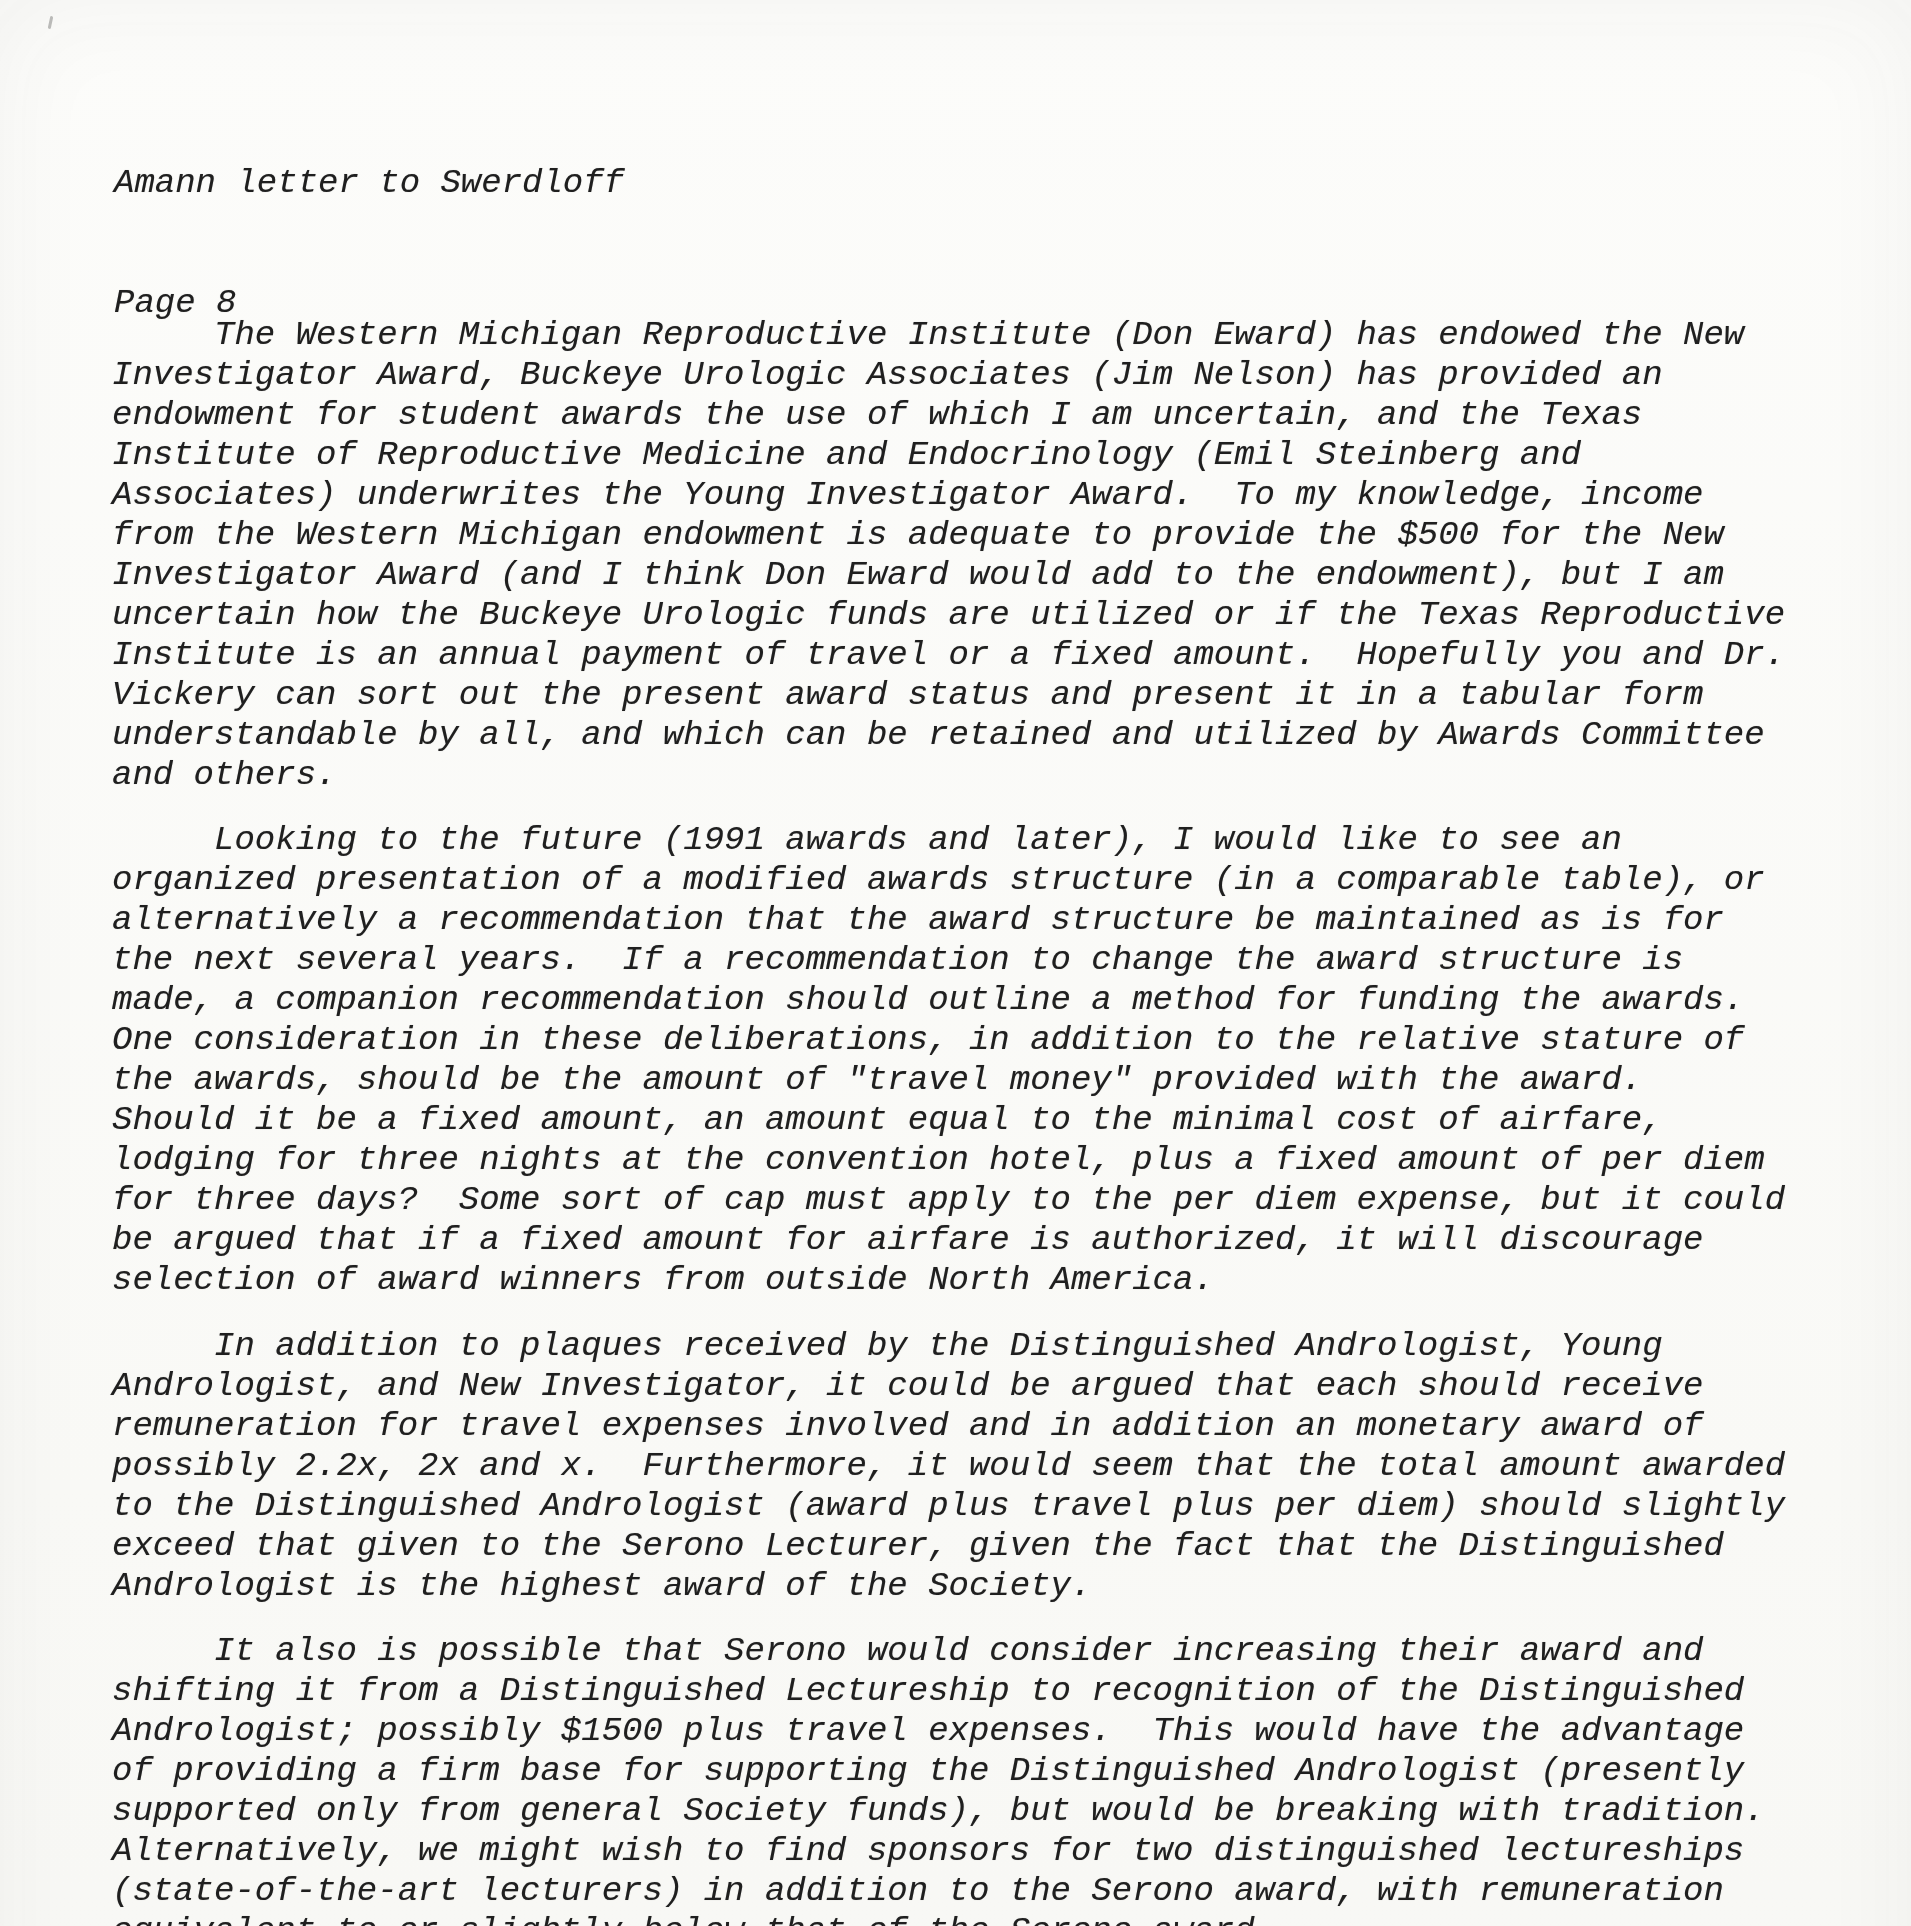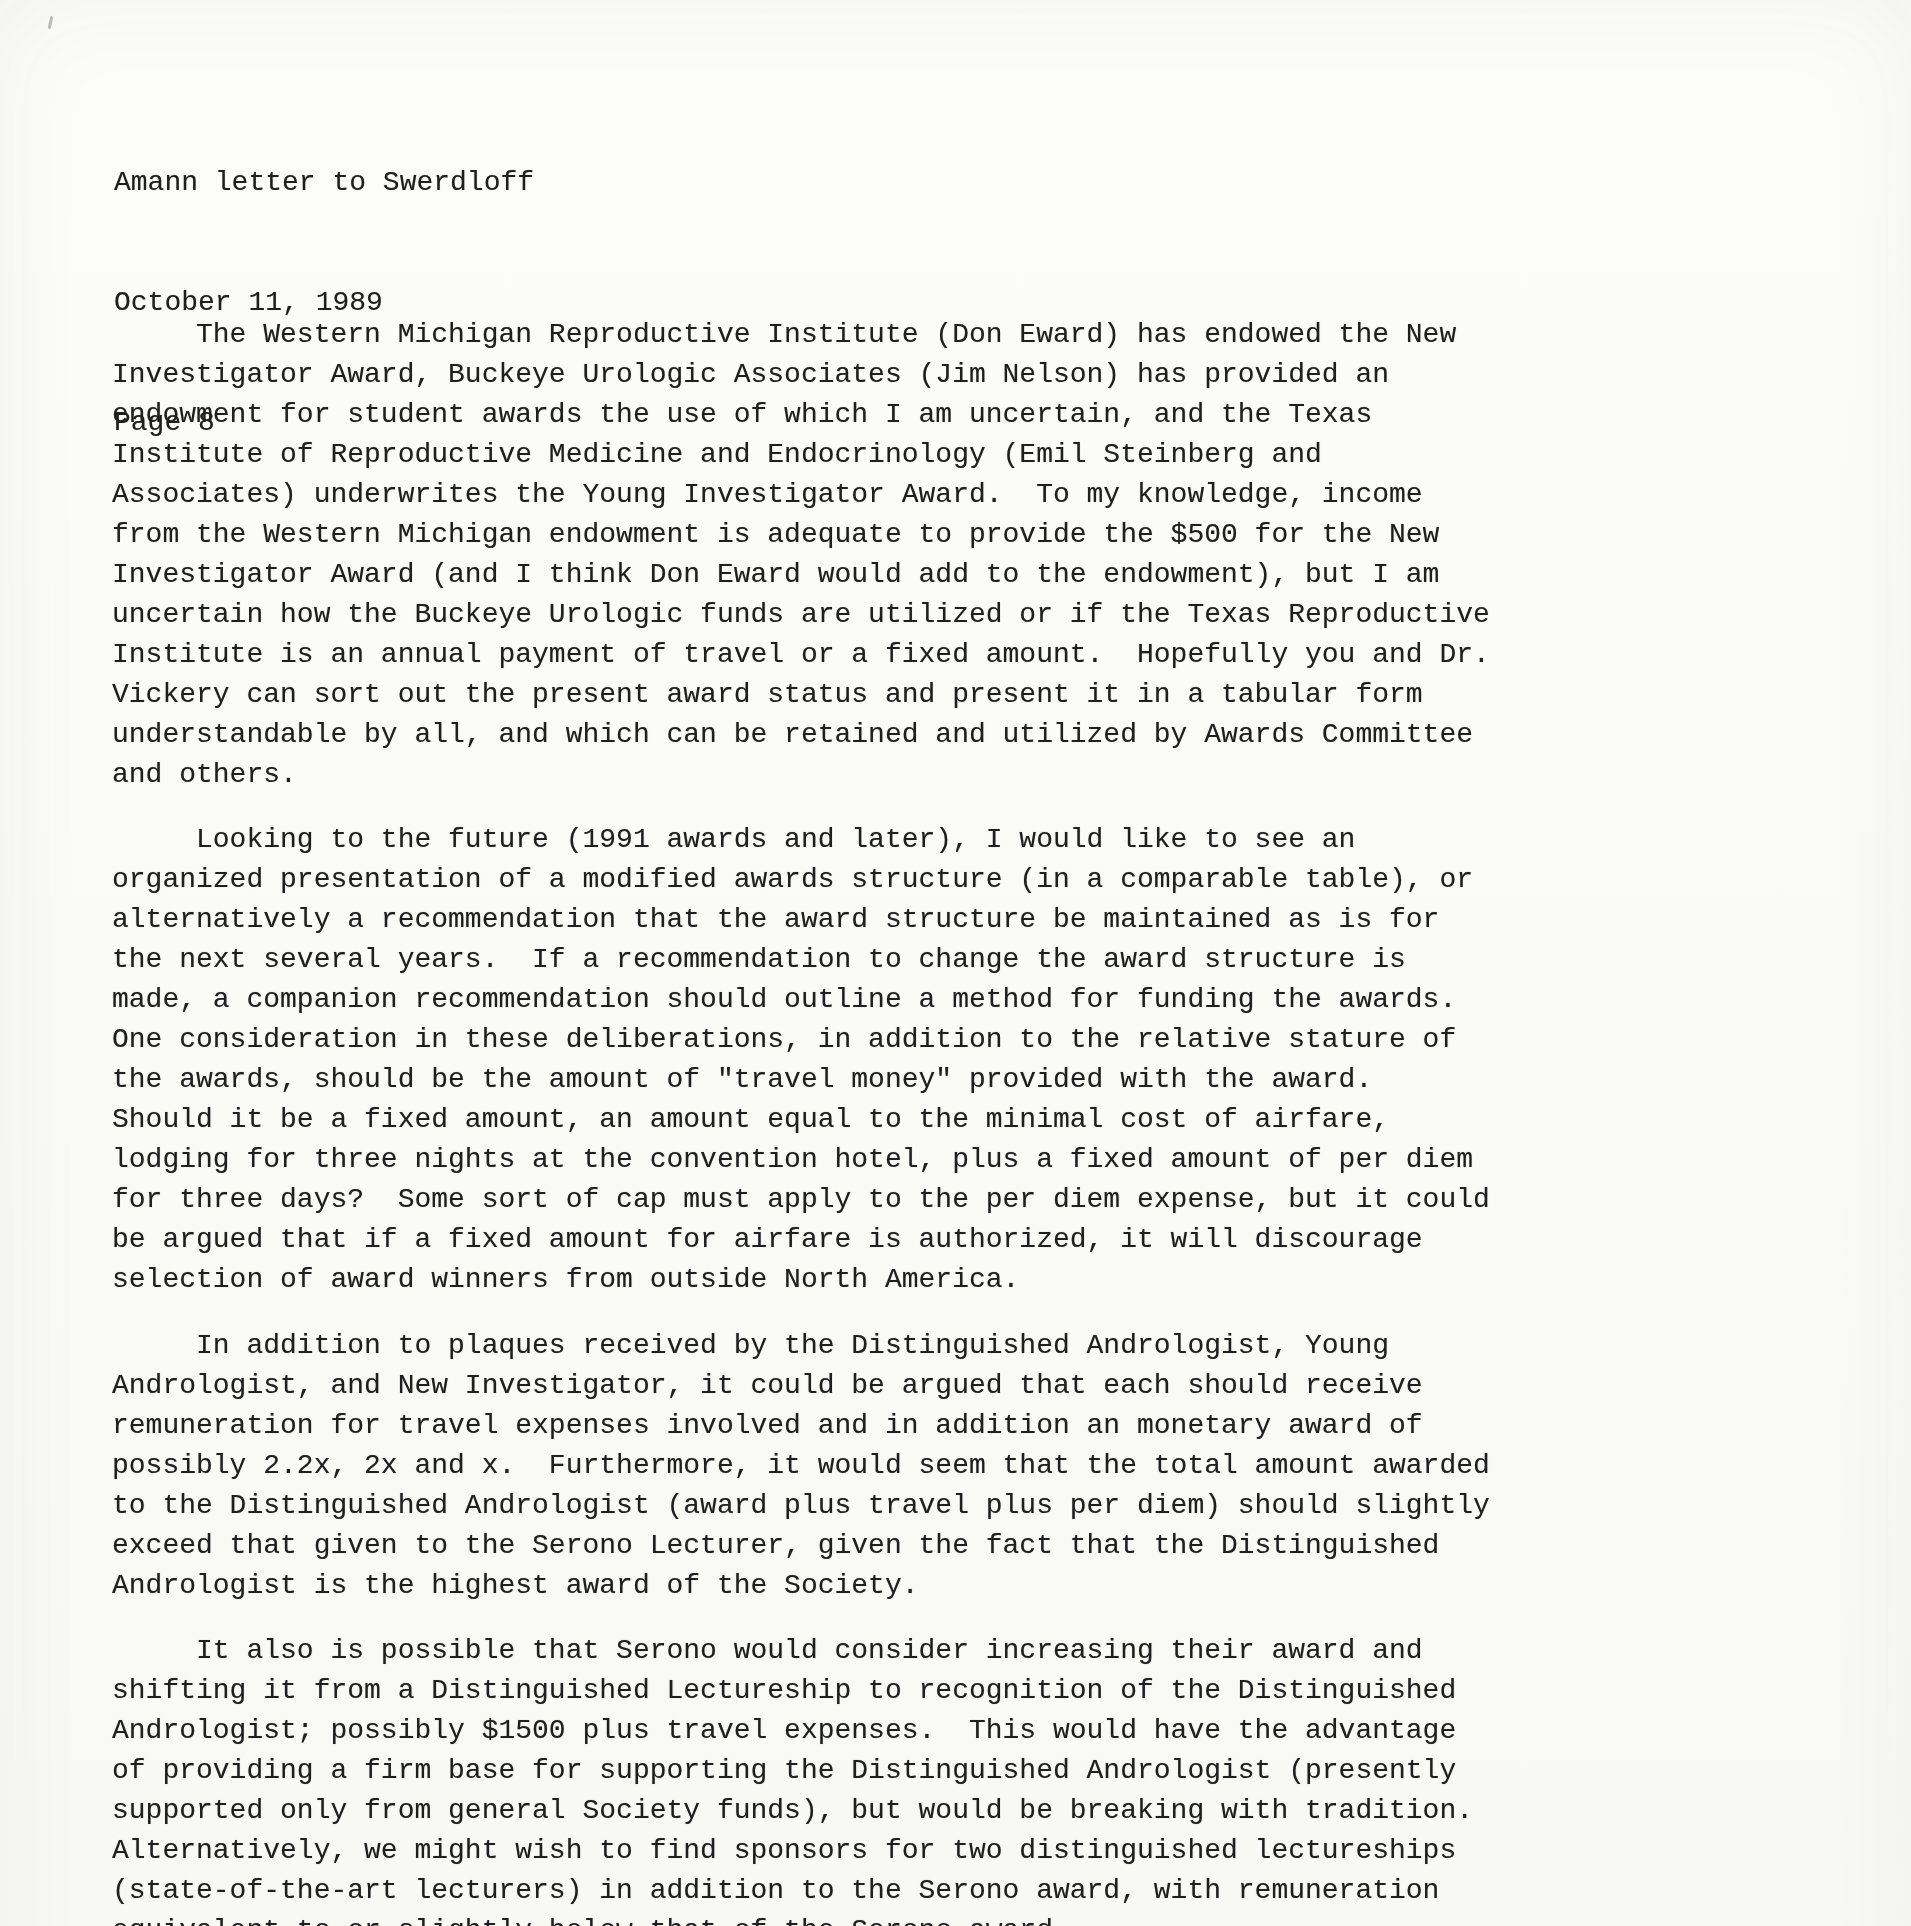--- a/index.html
+++ b/index.html
@@ -15,25 +15,26 @@
     width: 1911px;
     height: 2704px;
     background: linear-gradient(180deg, #fcfcfa 0%, #f9f9f6 55%, #f6f6f3 100%);
     box-shadow: inset 0 0 100px rgba(60,60,55,0.05);
     color: #1d1d1d;
     font-family: "Liberation Mono", "DejaVu Sans Mono", monospace;
     overflow: hidden;
   }
 
   .typewriter {
-    font-size: 28px;
+    font-size: 34px;
     line-height: 40px;
     white-space: pre;
     color: #1f1f1f;
     text-shadow: 0 0 0.8px rgba(30,30,30,0.35);
+    font-style: italic;
   }
 
   .letter-header {
     position: absolute;
     top: 83px;
     left: 114px;
   }
 
   .letter-body {
     position: absolute;
@@ -58,21 +59,20 @@
 </style>
 </head>
 <body>
 
 <div class="page">
 
   <div class="artifact-tick"></div>
 
   <header class="letter-header typewriter">
     <div>Amann letter to Swerdloff</div>
-    <div>October 11, 1989</div>
     <div>Page 8</div>
   </header>
 
   <main class="letter-body">
     <p class="para typewriter">     The Western Michigan Reproductive Institute (Don Eward) has endowed the New
 Investigator Award, Buckeye Urologic Associates (Jim Nelson) has provided an
 endowment for student awards the use of which I am uncertain, and the Texas
 Institute of Reproductive Medicine and Endocrinology (Emil Steinberg and
 Associates) underwrites the Young Investigator Award.  To my knowledge, income
 from the Western Michigan endowment is adequate to provide the $500 for the New

